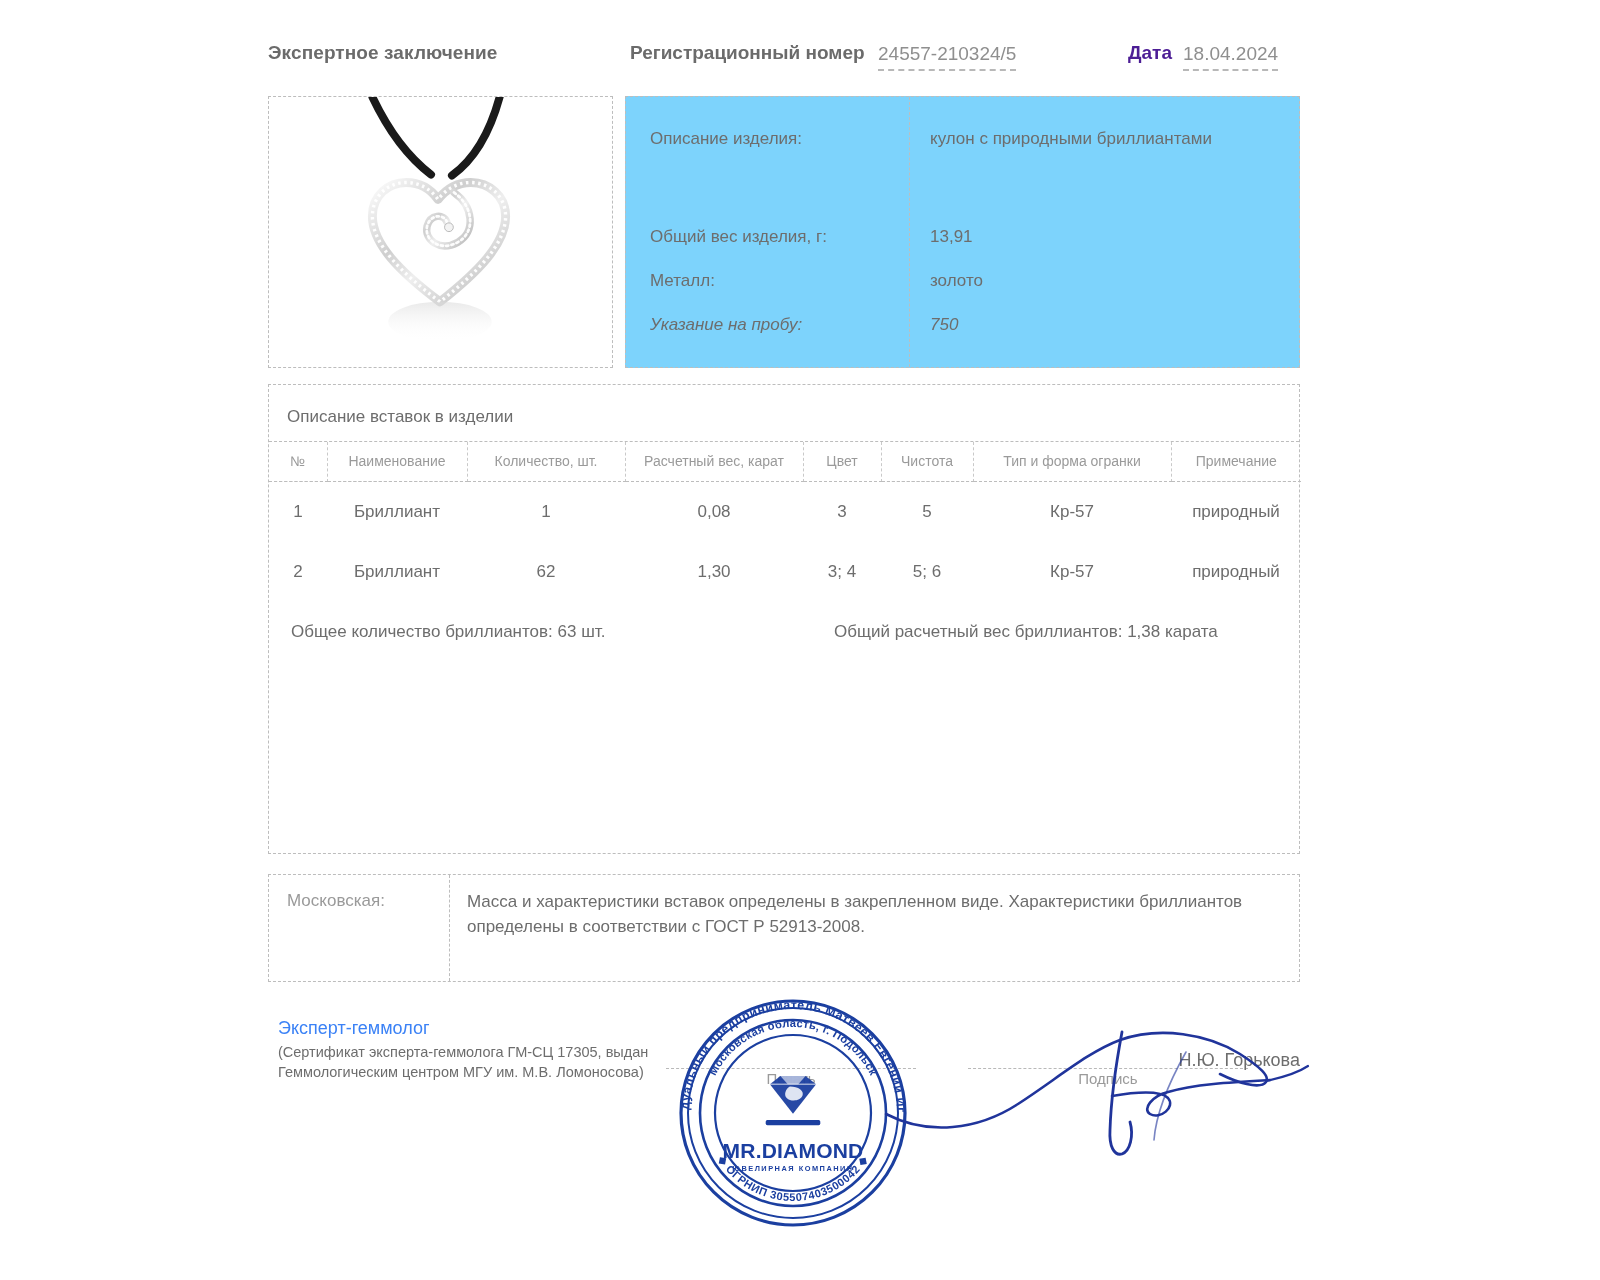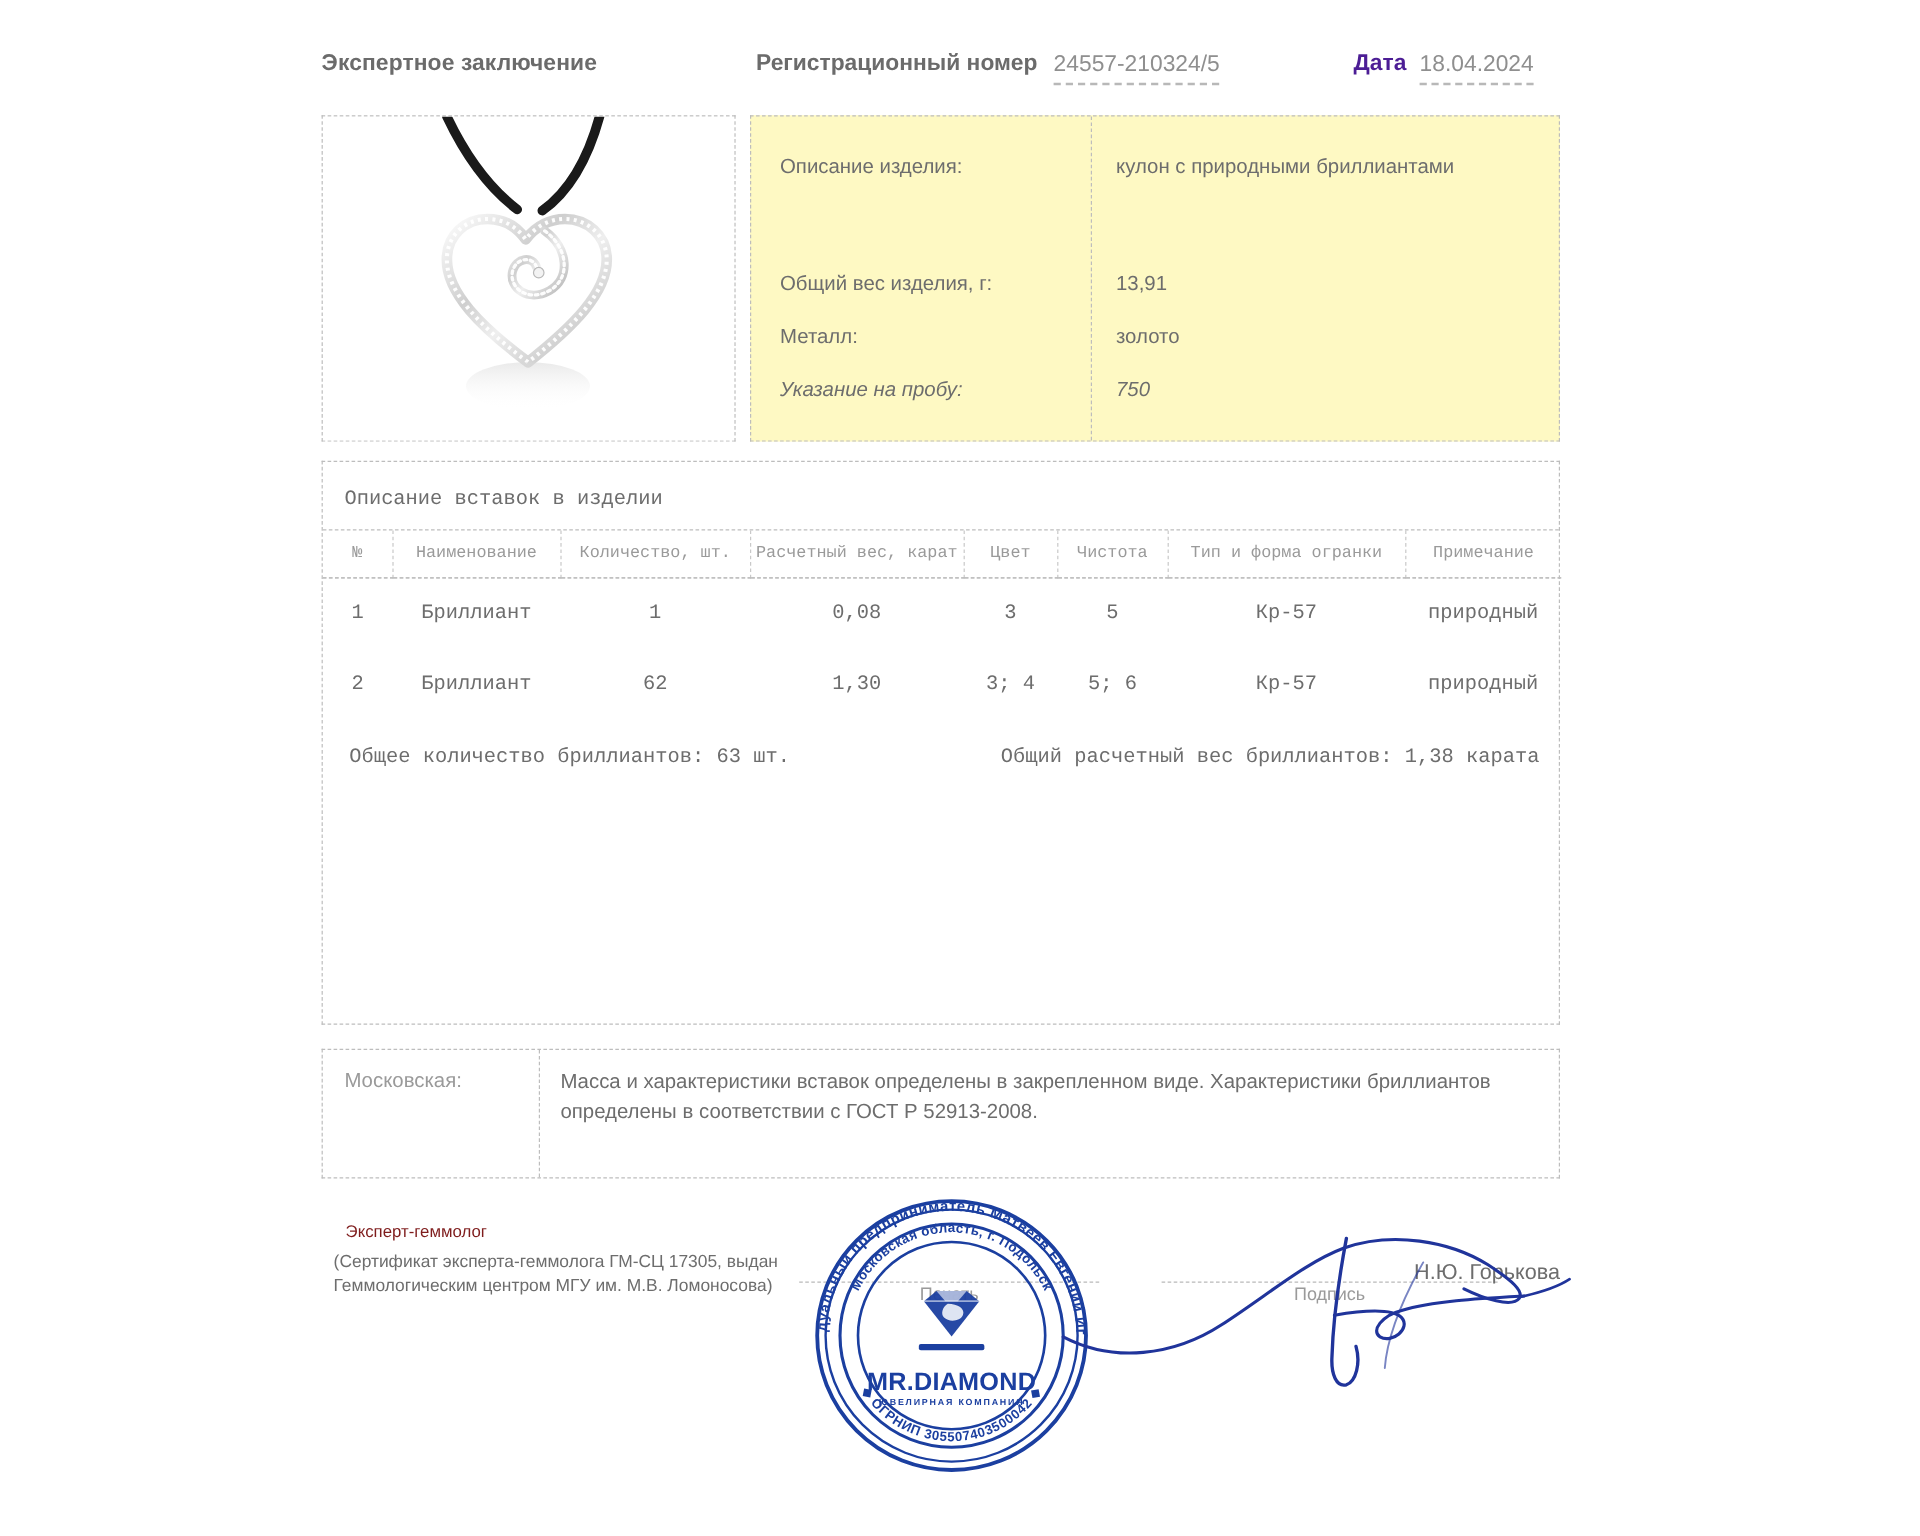--- a/index.html
+++ b/index.html
@@ -62,21 +62,21 @@
     border: 1px dashed #bdbdbd;
     background: #fff;
     overflow: hidden;
   }
   .photo-inner { position: absolute; inset: 0; }
 
   .props-box {
     position: absolute; left: 357px; top: 0;
     width: 675px; height: 272px;
     border: 1px dashed #bdbdbd;
-    background: #fef9c3;
+    background: #7dd3fc;
   }
   .props-divider {
     position: absolute;
     left: 283px; top: 0; bottom: 0;
     border-left: 1px dashed #bdbdbd;
   }
   .prop-label {
     position: absolute; left: 24px;
     font-size: 17px; color: #6d6d6d; white-space: nowrap;
   }
@@ -89,21 +89,20 @@
   .r3 { top: 174px; }
   .r4 { top: 218px; font-style: italic; }
 
   
   .inserts-box {
     position: absolute;
     left: 268px; top: 384px;
     width: 1032px; height: 470px;
     border: 1px dashed #bdbdbd;
     background: #fff;
-    font-family: Liberation Mono, monospace;
   }
   .inserts-title {
     position: absolute; left: 18px; top: 22px;
     font-size: 17px; color: #6d6d6d;
   }
   .tbl-head-sep {
     position: absolute; left: 0; right: 0; top: 56px;
     border-top: 1px dashed #bdbdbd;
   }
   .tbl {
@@ -172,21 +171,21 @@
   }
 
   
   .sign-area {
     position: absolute;
     left: 268px; top: 1008px;
     width: 1032px; height: 220px;
   }
   .expert-title {
     position: absolute; left: 10px; top: 10px;
-    font-size: 14px; color: #7f1d1d; margin-left: 10px;
+    font-size: 18px; color: #3b82f6;
   }
   .expert-cert {
     position: absolute; left: 10px; top: 34px;
     width: 390px;
     font-size: 14.5px; color: #6d6d6d; line-height: 1.38;
   }
 
   .stamp-slot {
     position: absolute; left: 398px; top: 60px;
     width: 250px; height: 3px;

